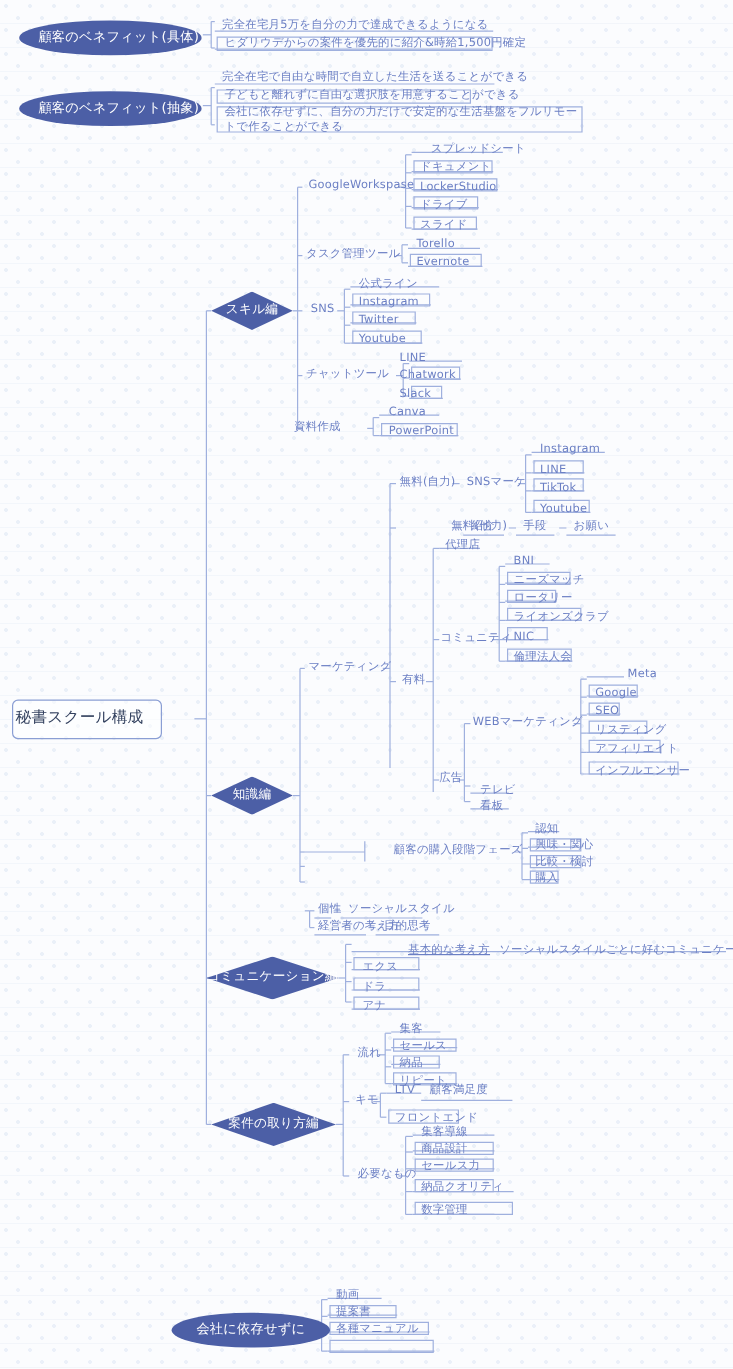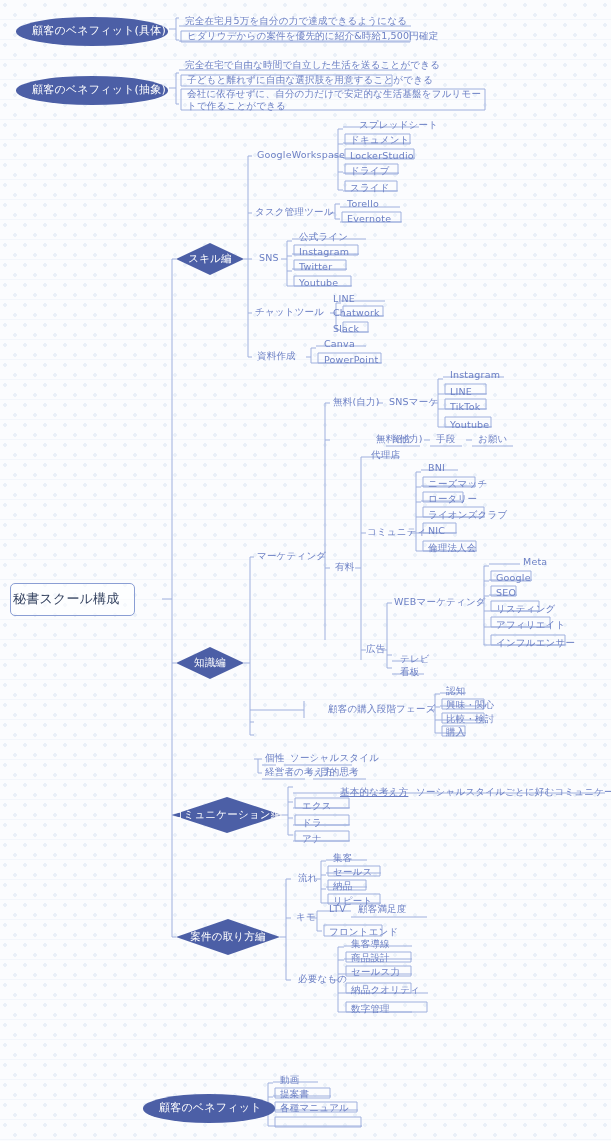--- a/index.html
+++ b/index.html
@@ -396,21 +396,21 @@
 <div class="node lbl" style="left:296px;top:231px;">公式ライン</div>
 <div class="node lbl" style="left:296px;top:246px;">Instagram</div>
 <div class="node lbl" style="left:296px;top:261px;">Twitter</div>
 <div class="node lbl" style="left:296px;top:277px;">Youtube</div>
 
 <div class="node lbl" style="left:252px;top:306px;">チャットツール</div>
 <div class="node lbl" style="left:330px;top:293px;">LINE</div>
 <div class="node lbl" style="left:330px;top:307px;">Chatwork</div>
 <div class="node lbl" style="left:330px;top:323px;">Slack</div>
 
-<div class="node lbl" style="left:254px;top:350px;">資料作成</div>
+<div class="node lbl" style="left:242px;top:350px;">資料作成</div>
 <div class="node lbl" style="left:321px;top:338px;">Canva</div>
 <div class="node lbl" style="left:321px;top:354px;">PowerPoint</div>
 
 <div class="node diamond" style="left:176px;top:647px;width:68px;height:32px;">
   <span class="dshape"></span>
   <span class="dtext">知識編</span>
 </div>
 
 <div class="node lbl" style="left:254px;top:550px;">マーケティング</div>
 
@@ -486,18 +486,18 @@
 <div class="node lbl" style="left:326px;top:926px;">フロントエンド</div>
 
 <div class="node lbl" style="left:295px;top:973px;">必要なもの</div>
 <div class="node lbl" style="left:348px;top:938px;">集客導線</div>
 <div class="node lbl" style="left:348px;top:952px;">商品設計</div>
 <div class="node lbl" style="left:348px;top:966px;">セールス力</div>
 <div class="node lbl" style="left:348px;top:984px;">納品クオリティ</div>
 <div class="node lbl" style="left:348px;top:1003px;">数字管理</div>
 
 <div class="node ellipse" style="left:143px;top:1094px;width:100px;">
-  <span>顧客のベネフィット</span>
+  <span>会社に依存せずに</span>
 </div>
 <div class="node lbl" style="left:277px;top:1074px;">動画</div>
 <div class="node lbl" style="left:277px;top:1088px;">提案書</div>
 <div class="node lbl" style="left:277px;top:1102px;">各種マニュアル</div>
 <div class="node lbl" style="left:277px;top:1151px;text-decoration:underline;">営業管理ツール</div>
 
 </body></html>

